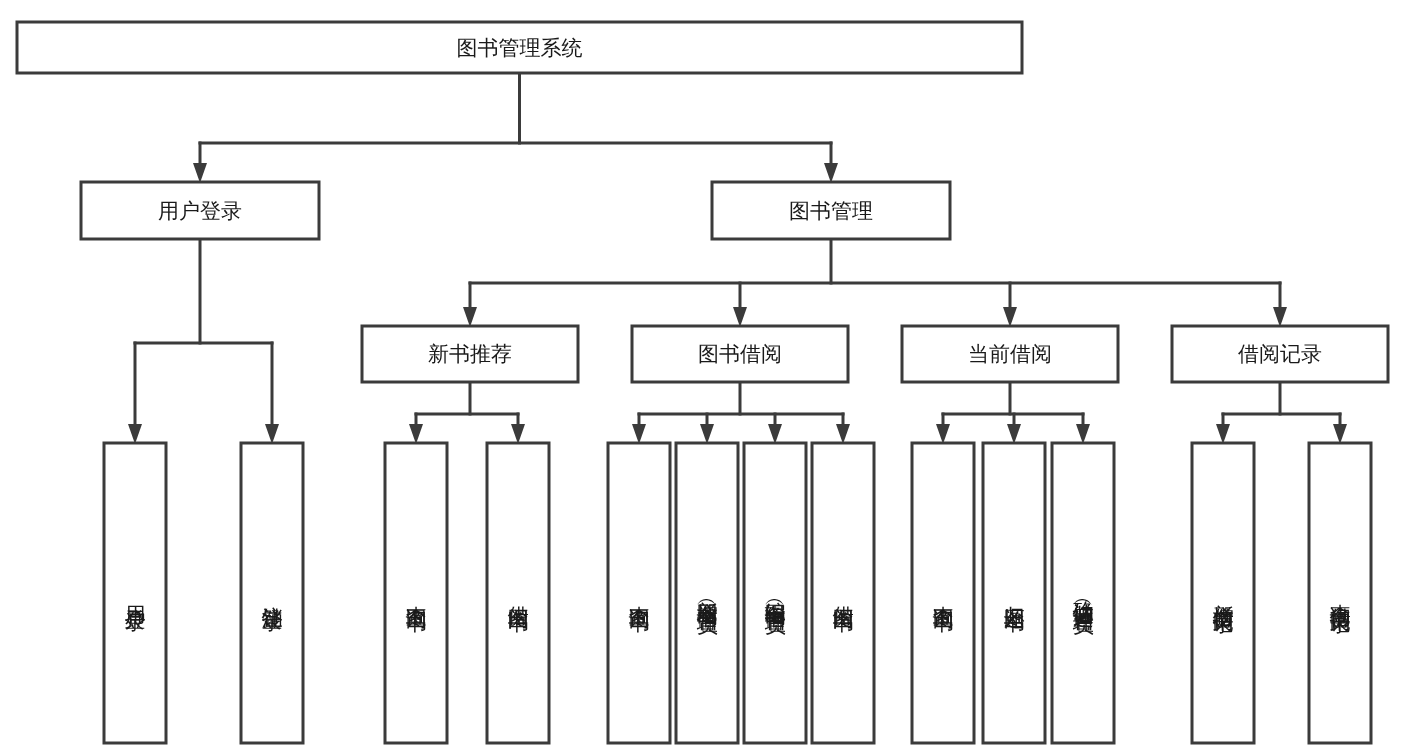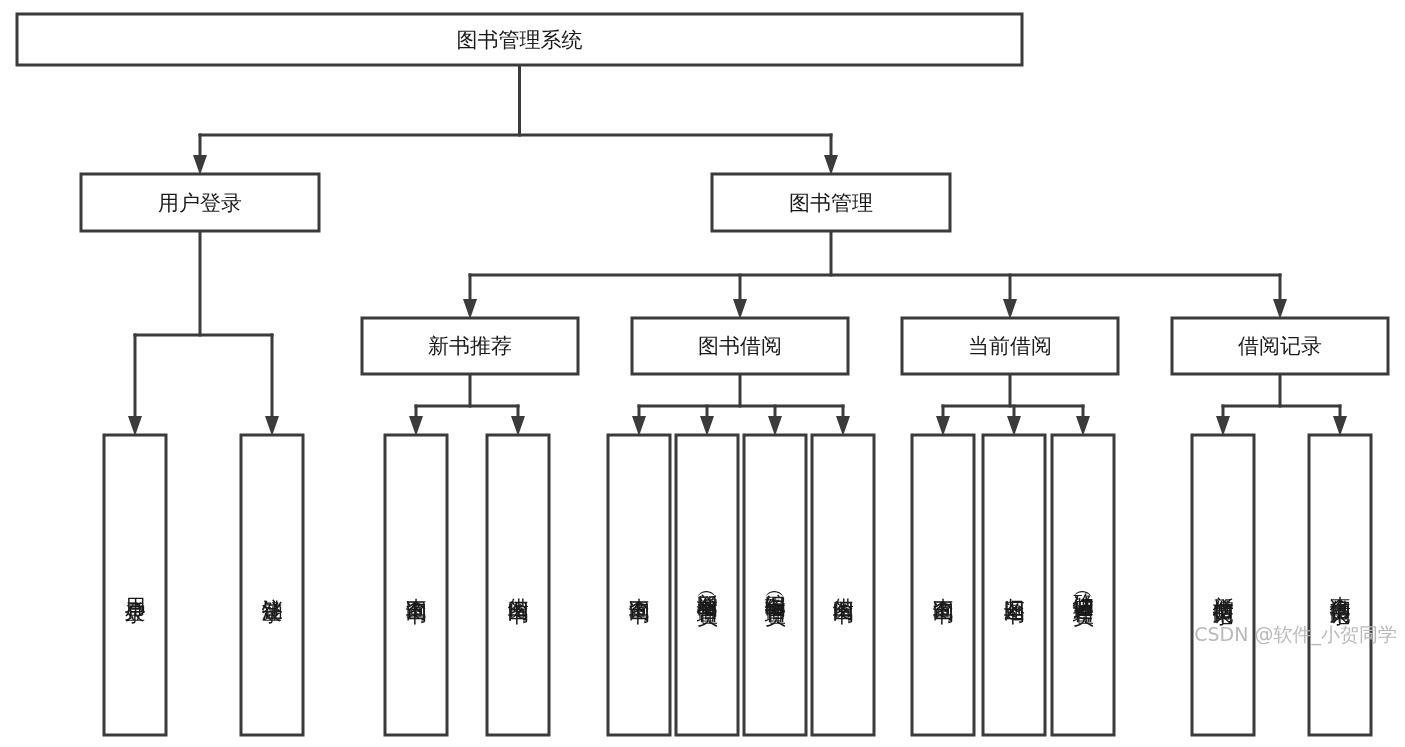--- a/index.html
+++ b/index.html
@@ -11,20 +11,21 @@
     width: 1405px;
     height: 747px;
     font-family: "DejaVu Sans", "Liberation Sans", sans-serif;
     overflow: hidden;
   }
   #diagram-root {
     position: relative;
     width: 1405px;
     height: 652px;
     background: #ffffff;
+    margin-top: 8px;
   }
   svg#tree-svg {
     position: absolute;
     left: 0;
     top: 0;
     width: 1405px;
     height: 747px;
   }
   .node-box {
     fill: #ffffff;
@@ -192,15 +193,14 @@
       <div class="leaf-label" style="left: 676px; top: 435px; width: 62px; height: 300px;">新增图书（管理员）</div>
       <div class="leaf-label" style="left: 744px; top: 435px; width: 62px; height: 300px;">编辑图书（管理员）</div>
       <div class="leaf-label" style="left: 812px; top: 435px; width: 62px; height: 300px;">借阅图书</div>
       <div class="leaf-label" style="left: 912px; top: 435px; width: 62px; height: 300px;">查询图书</div>
       <div class="leaf-label" style="left: 983px; top: 435px; width: 62px; height: 300px;">归还图书</div>
       <div class="leaf-label" style="left: 1052px; top: 435px; width: 62px; height: 300px;">确认归还（管理员）</div>
       <div class="leaf-label" style="left: 1192px; top: 435px; width: 62px; height: 300px;">新增借阅记录</div>
       <div class="leaf-label" style="left: 1309px; top: 435px; width: 62px; height: 300px;">查询借阅记录</div>
     </div>
 
-  <div class="watermark">CSDN @软件_小贺同学</div>
 
 </div>
 
 </body></html>

